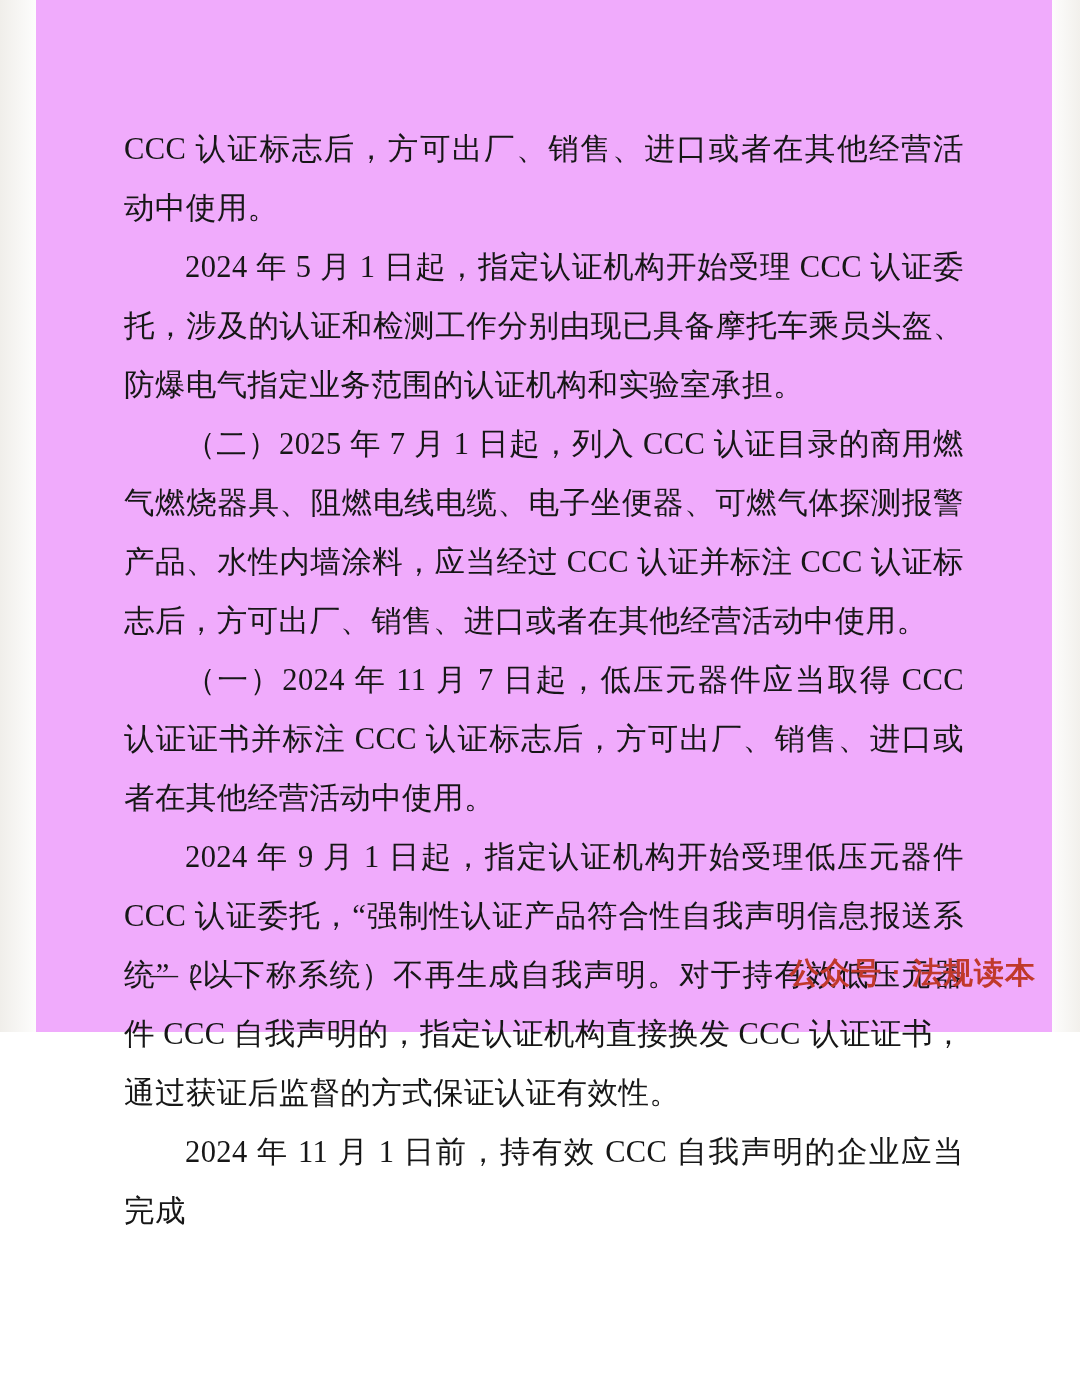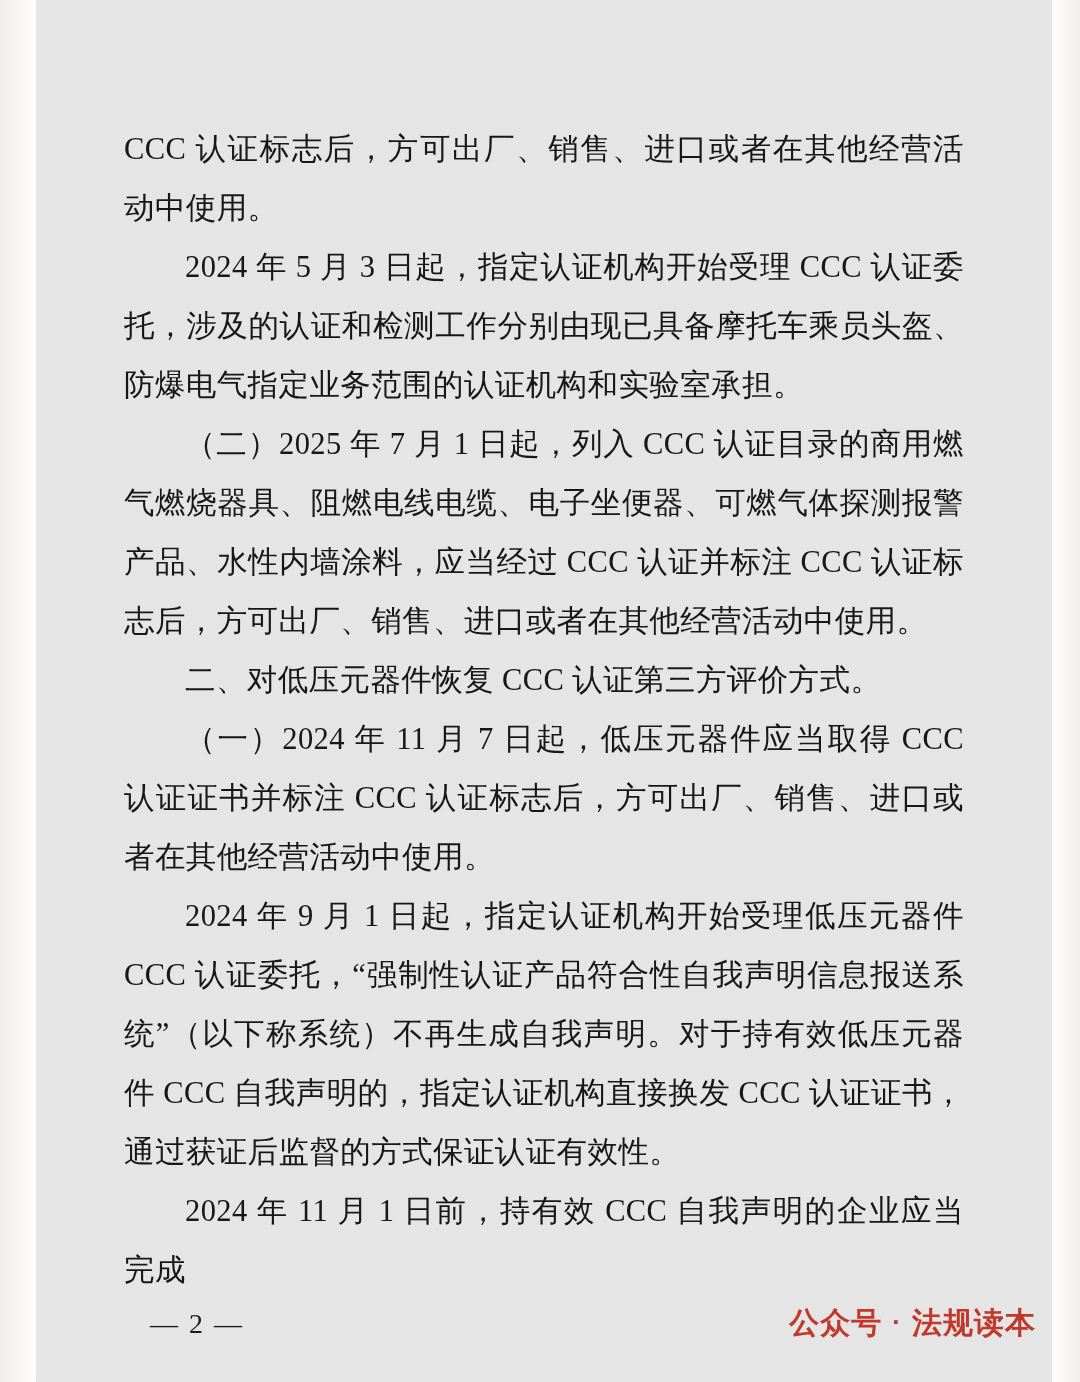--- a/index.html
+++ b/index.html
@@ -10,22 +10,22 @@
   body {
     width: 1080px;
     height: 1382px;
     overflow: hidden;
     font-family: "Liberation Serif", "DejaVu Serif", serif;
     color: #1a1a1a;
   }
   .page {
     position: relative;
     width: 1080px;
-    height: 1382px;
-    background: #e5e5e5;
+    height: 1032px;
+    background: #f0abfc;
     box-sizing: border-box;
   }
   .page-edge-left {
     position: absolute;
     left: 0; top: 0;
     width: 36px; height: 100%;
     background: linear-gradient(to right, #f0eeea 0%, #fdfdfc 100%);
   }
   .page-edge-right {
     position: absolute;
@@ -88,23 +88,22 @@
 </style>
 </head>
 <body>
 
 <div class="page">
   <div class="page-edge-left"></div>
   <div class="page-edge-right"></div>
 
   <div class="body-text">
     <p class="para">CCC 认证标志后，方可出厂、销售、进口或者在其他经营活动中使用。</p>
-    <p class="para indent">2024 年 5 月 3 日起，指定认证机构开始受理 CCC 认证委托，涉及的认证和检测工作分别由现已具备摩托车乘员头盔、防爆电气指定业务范围的认证机构和实验室承担。</p>
+    <p class="para indent">2024 年 5 月 1 日起，指定认证机构开始受理 CCC 认证委托，涉及的认证和检测工作分别由现已具备摩托车乘员头盔、防爆电气指定业务范围的认证机构和实验室承担。</p>
     <p class="para indent">（二）2025 年 7 月 1 日起，列入 CCC 认证目录的商用燃气燃烧器具、阻燃电线电缆、电子坐便器、可燃气体探测报警产品、水性内墙涂料，应当经过 CCC 认证并标注 CCC 认证标志后，方可出厂、销售、进口或者在其他经营活动中使用。</p>
-    <p class="para indent">二、对低压元器件恢复 CCC 认证第三方评价方式。</p>
     <p class="para indent">（一）2024 年 11 月 7 日起，低压元器件应当取得 CCC 认证证书并标注 CCC 认证标志后，方可出厂、销售、进口或者在其他经营活动中使用。</p>
     <p class="para indent">2024 年 9 月 1 日起，指定认证机构开始受理低压元器件 CCC 认证委托，“强制性认证产品符合性自我声明信息报送系统”（以下称系统）不再生成自我声明。对于持有效低压元器件 CCC 自我声明的，指定认证机构直接换发 CCC 认证证书，通过获证后监督的方式保证认证有效性。</p>
     <p class="para indent">2024 年 11 月 1 日前，持有效 CCC 自我声明的企业应当完成</p>
   </div>
 
   <div class="footer">
     <div class="page-number">— 2 —</div>
     <div class="watermark" style="color: rgb(192, 57, 43);">
       <span>公众号</span>
       <span class="wm-dot">·</span>

